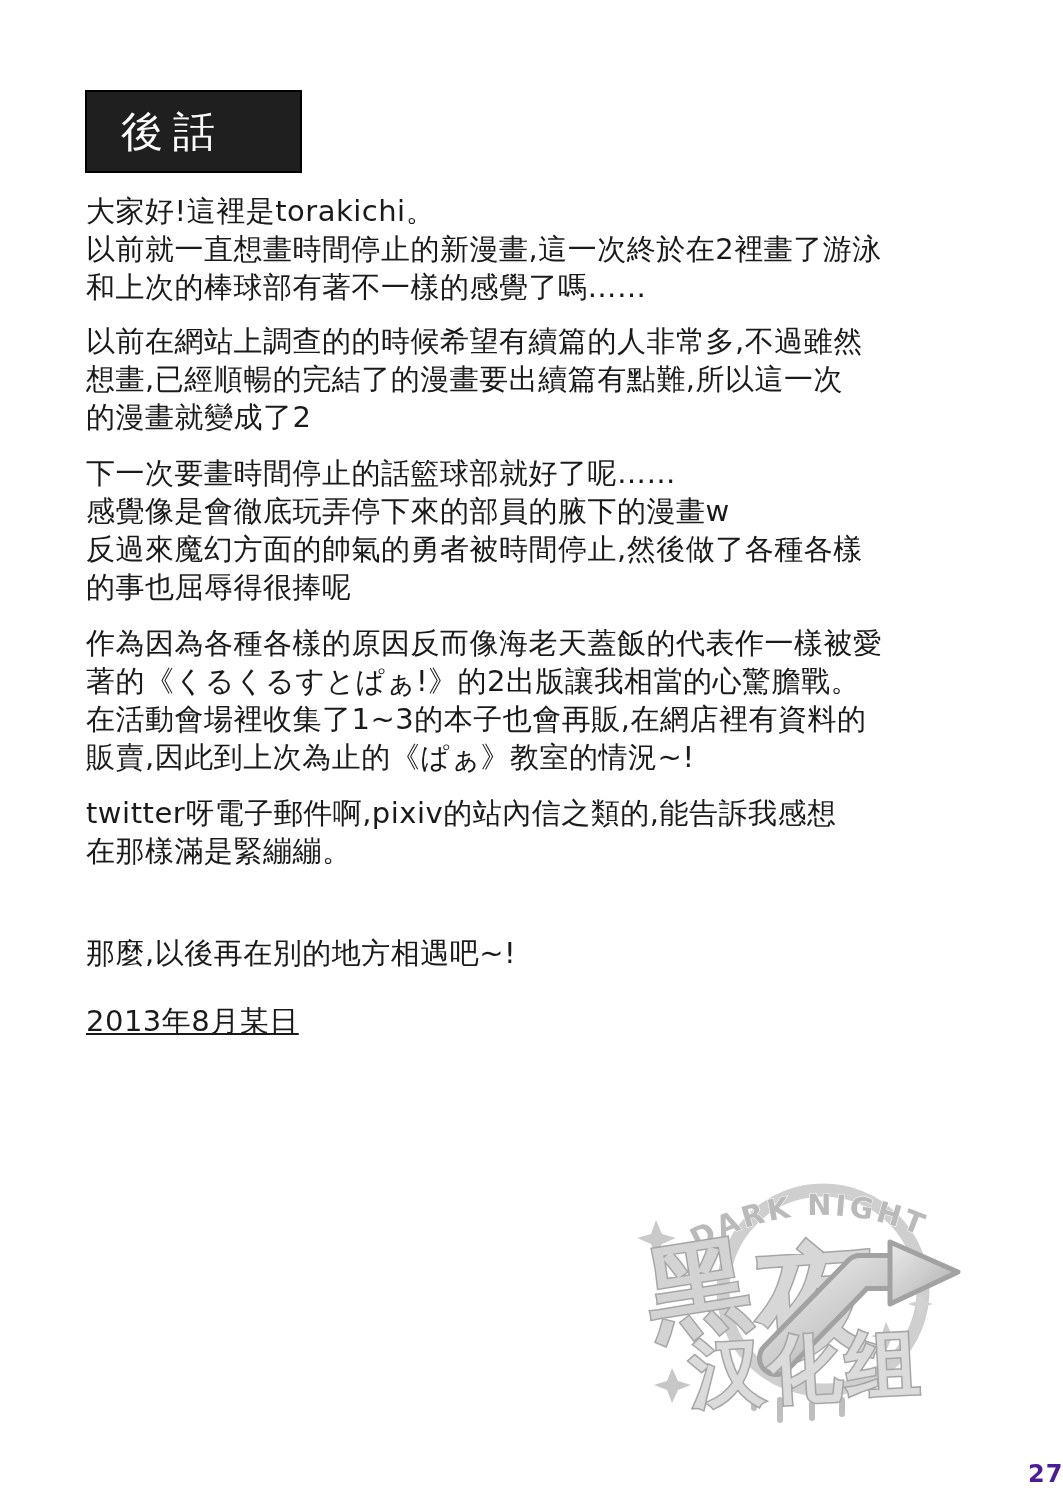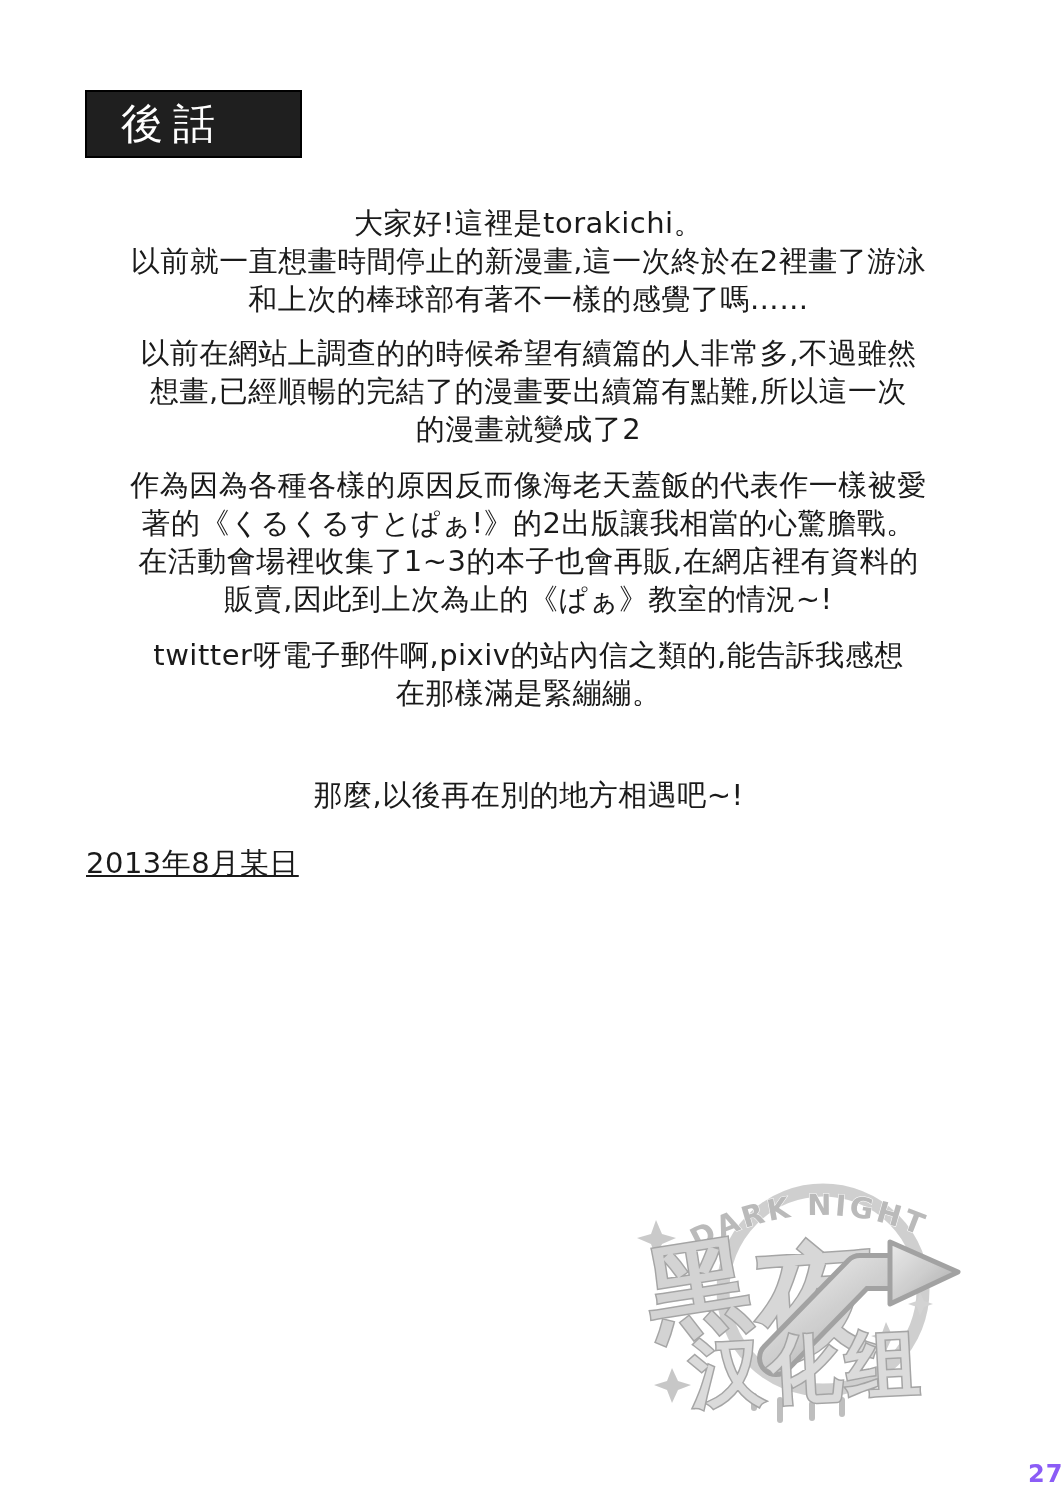--- a/index.html
+++ b/index.html
@@ -12,21 +12,21 @@
     background: #ffffff;
     font-family: "DejaVu Sans", sans-serif;
     color: #1a1a1a;
     overflow: hidden;
   }
   .title-box {
     position: absolute;
     left: 85px;
     top: 90px;
     width: 217px;
-    height: 68px;
+    height: 83px;
     background: #1f1f1f;
     border: 2px solid #000000;
     box-sizing: border-box;
     display: flex;
     align-items: center;
   }
   .title-box .title-text {
     color: #ffffff;
     font-size: 42px;
     letter-spacing: 10px;
@@ -36,21 +36,21 @@
   }
   .body-text {
     position: absolute;
     left: 86px;
     top: 192px;
     width: 885px;
     font-size: 29px;
     line-height: 38px;
     letter-spacing: 0.5px;
   }
-  .para { margin: 12px 0 16px 0; text-align: center; }
+  .para { margin: 0 0 16px 0; }
   .para.gap-lg { margin-bottom: 52px; }
   .para.gap-md { margin-bottom: 18px; }
   .para.gap-xl { margin-bottom: 64px; }
   .line { white-space: nowrap; }
   .closing { margin-bottom: 30px; }
   .signature .line { line-height: 38px; text-decoration: underline; }
   .sig-author { letter-spacing: 2px; }
   .watermark {
     position: absolute;
     left: 628px;
@@ -60,21 +60,21 @@
     opacity: 0.92;
     pointer-events: none;
   }
   .page-number {
     position: absolute;
     left: 1028px;
     top: 1460px;
     font-size: 24px;
     font-weight: 700;
     letter-spacing: 1px;
-    color: #8b5cf6;
+    color: #4c1d95;
   }
 </style>
 </head>
 <body>
 
 <div class="page">
 
   <div class="title-box">
     <span class="title-text">後話</span>
   </div>
@@ -87,20 +87,26 @@
       <div class="line">和上次的棒球部有著不一樣的感覺了嗎……</div>
     </div>
 
 
     <div class="para gap-md">
       <div class="line">以前在網站上調查的的時候希望有續篇的人非常多,不過雖然</div>
       <div class="line">想畫,已經順暢的完結了的漫畫要出續篇有點難,所以這一次</div>
       <div class="line">的漫畫就變成了2</div>
     </div>
 
+    <div class="para gap-md">
+      <div class="line">下一次要畫時間停止的話籃球部就好了呢……</div>
+      <div class="line">感覺像是會徹底玩弄停下來的部員的腋下的漫畫w</div>
+      <div class="line">反過來魔幻方面的帥氣的勇者被時間停止,然後做了各種各樣</div>
+      <div class="line">的事也屈辱得很捧呢</div>
+    </div>
 
     <div class="para gap-md">
       <div class="line">作為因為各種各樣的原因反而像海老天蓋飯的代表作一樣被愛</div>
       <div class="line">著的《くるくるすとぱぁ!》的2出版讓我相當的心驚膽戰。</div>
       <div class="line">在活動會場裡收集了1~3的本子也會再販,在網店裡有資料的</div>
       <div class="line">販賣,因此到上次為止的《ぱぁ》教室的情況~!</div>
     </div>
 
     <div class="para gap-xl">
       <div class="line">twitter呀電子郵件啊,pixiv的站內信之類的,能告訴我感想</div>

